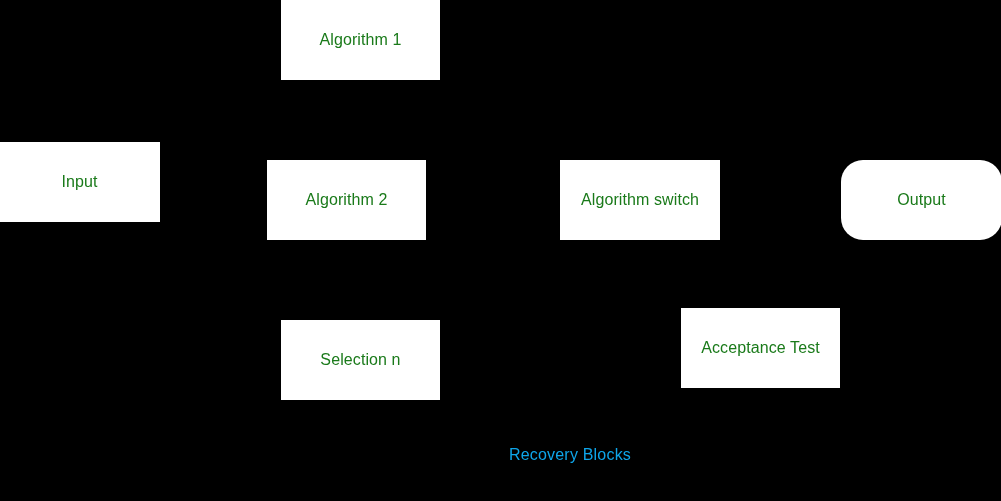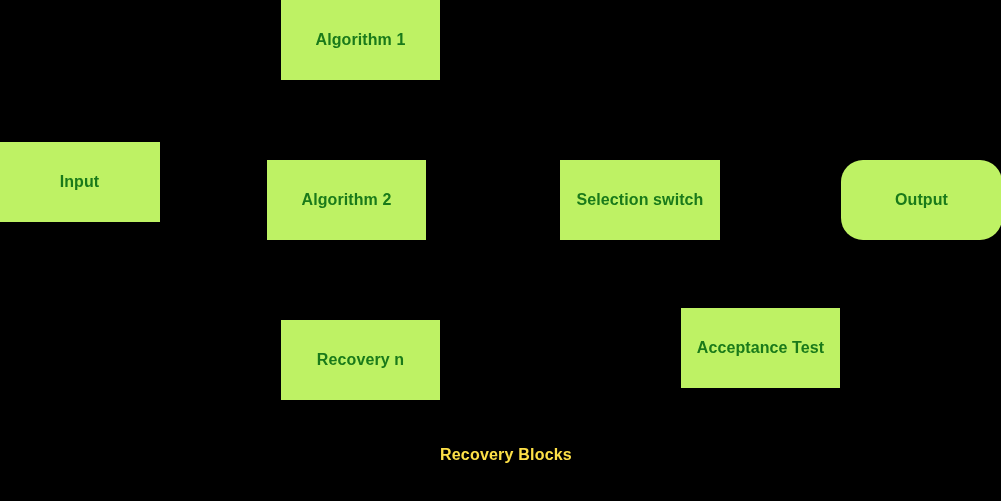--- a/index.html
+++ b/index.html
@@ -12,43 +12,44 @@
     position: relative;
     width: 1001px;
     height: 501px;
     background: #000000;
     overflow: hidden;
     font-family: "Liberation Sans", "DejaVu Sans", sans-serif;
   }
   .node {
     position: absolute;
     box-sizing: border-box;
-    background: #bef264;
+    background: #ffffff;
     display: flex;
     align-items: center;
     justify-content: center;
     color: #1a7a1a;
     font-size: 16px;
-    font-weight: 700;
+    font-weight: 400;
     line-height: 1;
     letter-spacing: 0.1px;
     white-space: nowrap;
     text-align: center;
   }
   .node-label {
     color: #1a7a1a;
     pointer-events: none;
   }
   .caption {
     position: absolute;
-    color: #fde047;
+    color: #0ea5e9;
     font-size: 16px;
-    font-weight: bold;
+    font-weight: normal;
     line-height: 1;
     white-space: nowrap;
+    text-align: center;
     letter-spacing: 0.2px;
   }
   
   #node-algorithm-1     { left: 281px; top: -1px;  width: 159px; height: 81px; }
   #node-input           { left: -1px;  top: 142px; width: 161px; height: 80px; }
   #node-algorithm-2     { left: 267px; top: 160px; width: 159px; height: 80px; }
   #node-selection-switch{ left: 560px; top: 160px; width: 160px; height: 80px; }
   #node-output          { left: 841px; top: 160px; width: 161px; height: 80px; border-radius: 22px; }
   #node-acceptance-test { left: 681px; top: 280px; width: 159px; height: 80px; margin-top: 28px; }
   #node-algorithm-n     { left: 281px; top: 320px; width: 159px; height: 80px; }
@@ -65,30 +66,30 @@
 
   <div class="node" id="node-input">
     <span class="node-label">Input</span>
   </div>
 
   <div class="node" id="node-algorithm-2">
     <span class="node-label">Algorithm 2</span>
   </div>
 
   <div class="node" id="node-selection-switch">
-    <span class="node-label">Selection switch</span>
+    <span class="node-label">Algorithm switch</span>
   </div>
 
   <div class="node" id="node-output">
     <span class="node-label">Output</span>
   </div>
 
   <div class="node" id="node-acceptance-test">
     <span class="node-label">Acceptance Test</span>
   </div>
 
   <div class="node" id="node-algorithm-n">
-    <span class="node-label">Recovery n</span>
+    <span class="node-label">Selection n</span>
   </div>
 
   <div class="caption" id="diagram-caption">Recovery Blocks</div>
 
 </div>
 
 </body></html>

